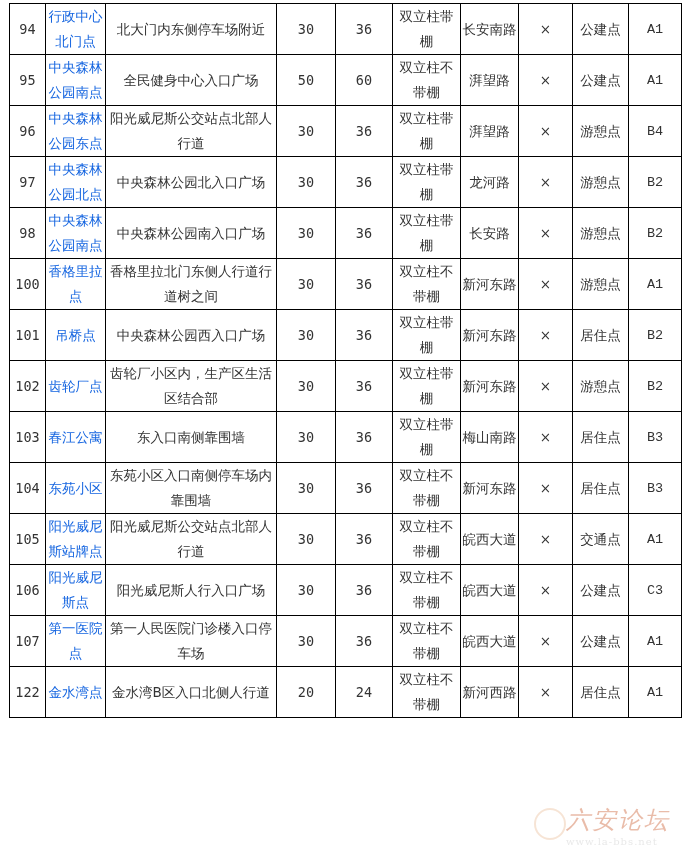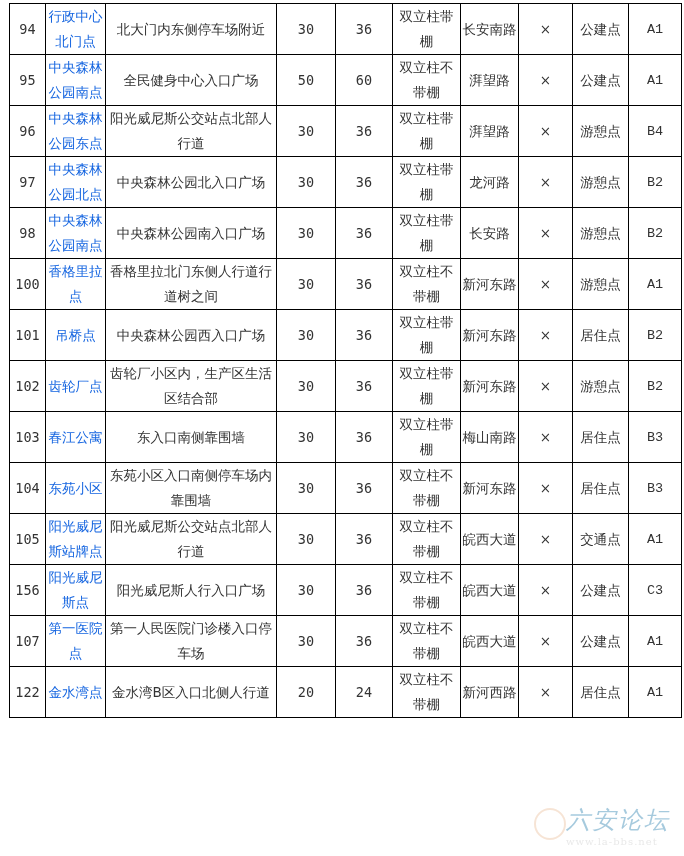--- a/index.html
+++ b/index.html
@@ -72,21 +72,21 @@
       border-radius: 50%;
       border: 2px solid #e8b48a;
     }
     .watermark .wm-text {
       position: absolute;
       left: 36px;
       top: 4px;
       font-family: "DejaVu Serif", serif;
       font-style: italic;
       font-size: 24px;
-      color: #0369a1;
+      color: #c2410c;
       letter-spacing: 2px;
     }
     .watermark .wm-url {
       position: absolute;
       left: 36px;
       top: 36px;
       font-family: "DejaVu Serif", serif;
       font-size: 10px;
       color: #bdbdbd;
       letter-spacing: 1px;
@@ -237,21 +237,21 @@
         <td class="col-cap1">30</td>
         <td class="col-cap2">36</td>
         <td class="col-type">双立柱不带棚</td>
         <td class="col-road">皖西大道</td>
         <td class="col-mark">×</td>
         <td class="col-cat">交通点</td>
         <td class="col-grade">A1</td>
       </tr>
 
       <tr>
-        <td class="col-no">156</td>
+        <td class="col-no">106</td>
         <td class="col-name"><a href="#">阳光威尼斯点</a></td>
         <td class="col-loc">阳光威尼斯人行入口广场</td>
         <td class="col-cap1">30</td>
         <td class="col-cap2">36</td>
         <td class="col-type">双立柱不带棚</td>
         <td class="col-road">皖西大道</td>
         <td class="col-mark">×</td>
         <td class="col-cat">公建点</td>
         <td class="col-grade">C3</td>
       </tr>

